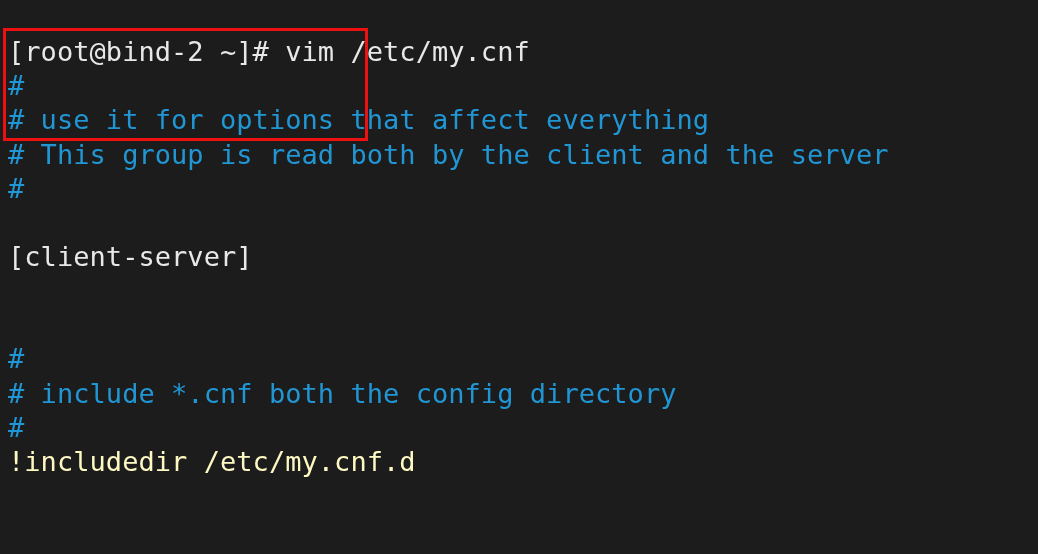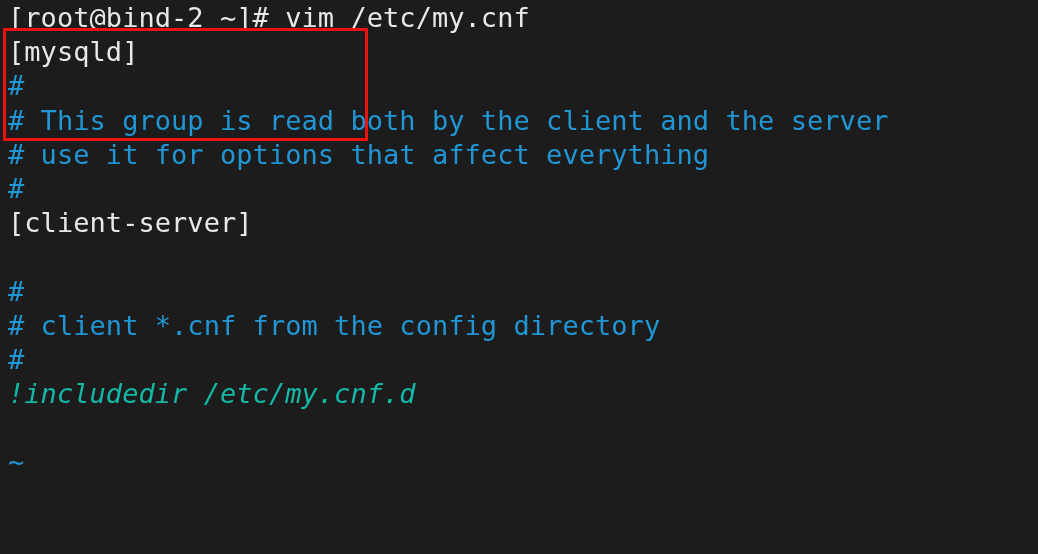--- a/index.html
+++ b/index.html
@@ -25,23 +25,23 @@
     left: 8px;
     top: 1px;
     width: 1030px;
   }
   .line {
     height: 34.2px;
     white-space: pre;
     display: block;
   }
   
-  .c-white   { color: #e8e8e8; }
+  .c-white   { color: #e8e8e8; margin-top: 34px; }
   .c-comment { color: #2196d4; }
-  .c-green   { color: #14b8a6; font-style: italic; }
+  .c-green   { color: #fef9c3; }
   .c-blue    { color: #2196d4; }
 
   
   .cursor {
     background: #9a9ab2;
     color: #2a2a33;
   }
 
   
   #annotation-rect {
@@ -57,39 +57,38 @@
 </style>
 </head>
 <body>
 
 <div id="screen">
 
   <div id="buffer">
 
     <div class="line c-white">[root@bind-2 ~]# vim /etc/my.cnf</div>
 
-    <div class="line c-white">[mysqld]</div>
 
 
 
     <div class="line c-comment">#</div>
 
+    <div class="line c-comment"># use it for options that affect everything</div>
+
     <div class="line c-comment"># This group is read both by the client and the server</div>
-
-    <div class="line c-comment"># use it for options that affect everything</div>
 
     <div class="line c-comment">#</div>
 
     <div class="line c-white">[client-server]</div>
 
     <div class="line c-white"></div>
 
     <div class="line c-comment">#</div>
 
-    <div class="line c-comment"># client *.cnf from the config directory</div>
+    <div class="line c-comment"># include *.cnf both the config directory</div>
 
     <div class="line c-comment">#</div>
 
     <div class="line c-green">!includedir /etc/my.cnf.d</div>
 
     <div class="line c-white"></div>
 
     <div class="line c-blue">~</div>
 
   </div>

